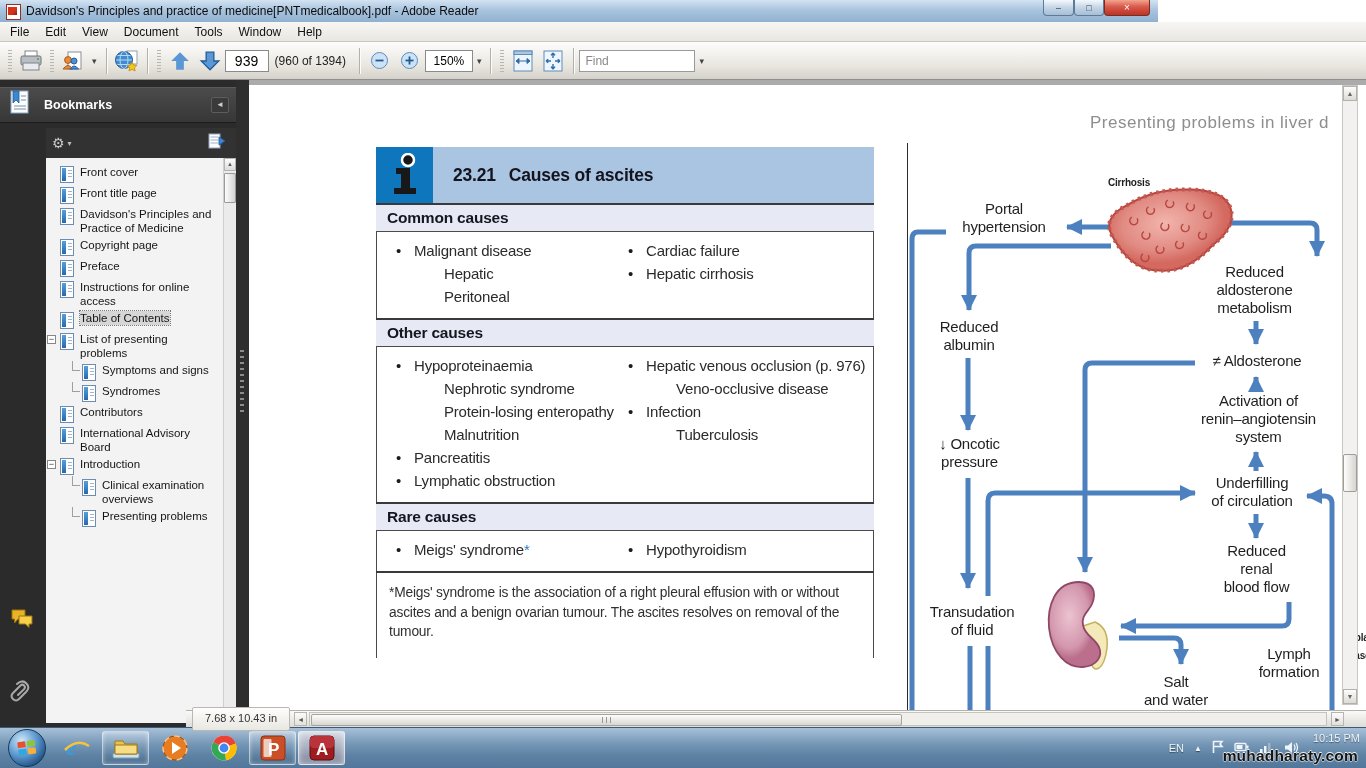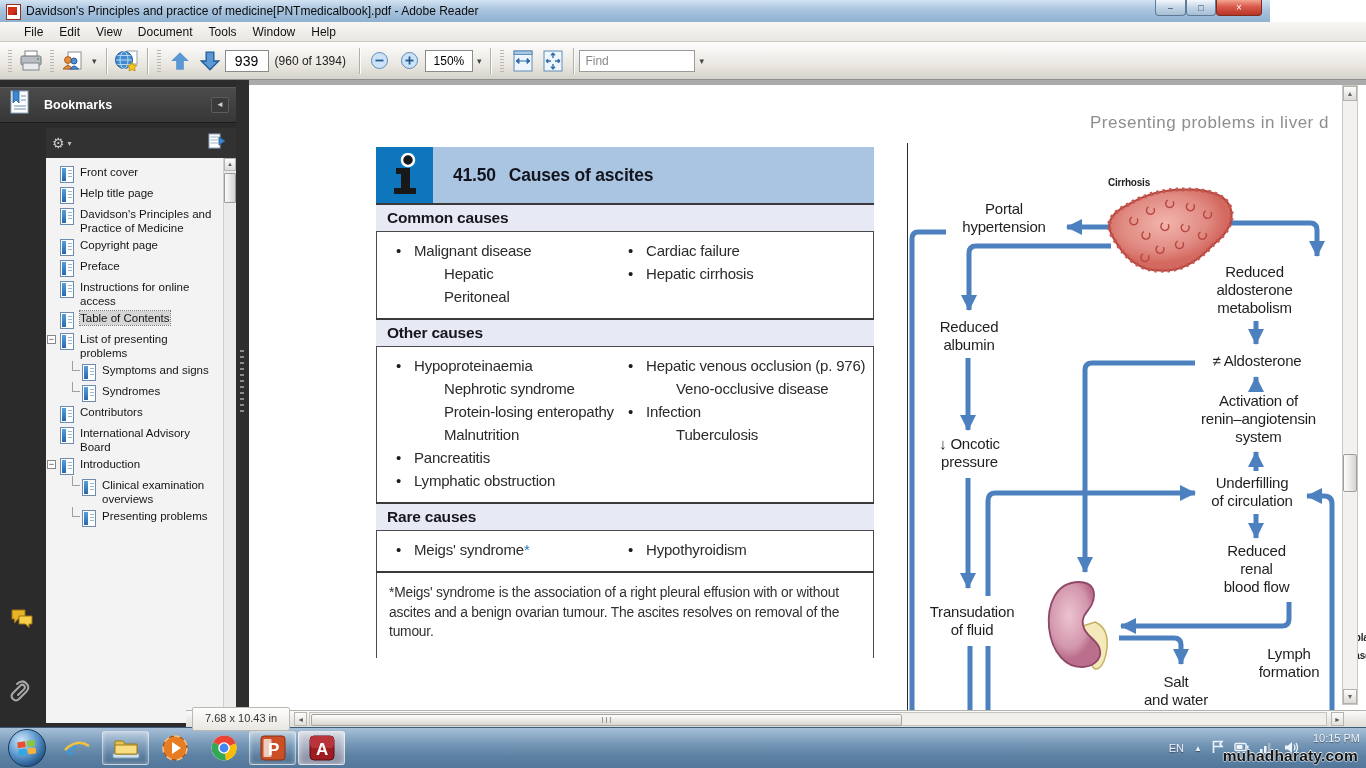--- a/index.html
+++ b/index.html
@@ -1,36 +1,36 @@
 <!DOCTYPE html>
 <html><head>
 <meta charset="utf-8">
 <style>
   html,body{margin:0;padding:0;background:#000;}
   .screen{position:relative;width:1366px;height:768px;overflow:hidden;
     font-family:"Liberation Sans",sans-serif;background:#fff;}
 
   
-  .titlebar{position:absolute;left:0;top:0;width:1270px;height:22px;
+  .titlebar{position:absolute;left:0;top:0;width:1158px;height:22px;
     background:linear-gradient(#d3e3f2,#a9c4de 45%,#8fb1d0);border-bottom:1px solid #6f8cab;}
   .app-icon{position:absolute;left:6px;top:4px;width:13px;height:14px;background:#fff;border:1px solid #98321e;}
   .app-icon::before{content:"";position:absolute;left:1px;top:2px;width:9px;height:8px;
     background:linear-gradient(135deg,#d6311c 60%,#8f1d10);}
   .win-title{position:absolute;left:26px;top:0;height:22px;line-height:22px;font-size:12px;color:#0c0c0c;}
   .win-btns{position:absolute;right:8px;top:0;display:flex;}
   .wbtn{height:15px;border:1px solid #5e7a99;border-top:none;border-radius:0 0 4px 4px;
     background:linear-gradient(#f4f8fc,#c3d5e6 50%,#a7bed4);display:flex;align-items:center;justify-content:center;
     font-size:9px;color:#1d3least;color:#1d3550;margin-left:0;}
   .wbtn.min{width:29px;}.wbtn.max{width:28px;}
   .wbtn.close{width:44px;background:linear-gradient(#f2a58f,#d9594b 45%,#b83527);color:#fff;font-size:10px;border-color:#7e2a1c;}
 
   
   .menubar{position:absolute;left:0;top:22px;width:1366px;height:20px;
     background:linear-gradient(#f7f6f3,#e9e7e2);border-bottom:1px solid #c9c6c0;
-    display:flex;align-items:center;font-size:12px;color:#111;padding-left:16px;box-sizing:border-box;}
+    display:flex;align-items:center;font-size:12px;color:#111;padding-left:2px;box-sizing:border-box;}
   .menu-item{padding:2px 8px;}
 
   
   .toolbar{position:absolute;left:0;top:42px;width:1366px;height:38px;
     background:linear-gradient(#fdfdfc,#e9e6e0 65%,#d5d2cb);border-bottom:1px solid #8f8f8f;
     display:flex;align-items:center;padding-left:4px;box-sizing:border-box;}
   .grip{width:4px;height:22px;margin:0 4px;
     background:repeating-linear-gradient(180deg,#b9b6b0 0 1px,transparent 1px 3px);}
   .tbtn{height:30px;min-width:30px;display:flex;align-items:center;justify-content:center;border-radius:3px;}
   .tsep{width:1px;height:26px;background:#b4b1ab;box-shadow:1px 0 0 #fcfcfb;margin:0 5px;}
@@ -311,21 +311,21 @@
           </svg>
         </span>
       </div>
       <div class="panel-list">
           <div class="bm-row lvl0">
             <span class="bm-icon"></span>
             <span class="bm-label">Front cover</span>
           </div>
           <div class="bm-row lvl0">
             <span class="bm-icon"></span>
-            <span class="bm-label">Help title page</span>
+            <span class="bm-label">Front title page</span>
           </div>
           <div class="bm-row lvl0">
             <span class="bm-icon"></span>
             <span class="bm-label">Davidson's Principles and Practice of Medicine</span>
           </div>
           <div class="bm-row lvl0">
             <span class="bm-icon"></span>
             <span class="bm-label">Copyright page</span>
           </div>
           <div class="bm-row lvl0">
@@ -405,21 +405,21 @@
 
       <div class="ascites">
         <div class="t-header">
           <div class="t-info">
             <svg width="36" height="44" viewBox="0 0 36 44">
               <circle cx="21" cy="7" r="6" fill="#181818" stroke="#fff" stroke-width="2.5"></circle>
               <path d="M9 15 h14 v20 h6 v6 H7 v-6 h7 V 21 H9 z" fill="#181818"></path>
             </svg>
           </div>
           <div class="t-titlewrap">
-            <span>41.50</span>
+            <span>23.21</span>
             <span>Causes of ascites</span>
           </div>
         </div>
         <div class="t-body">
             <div class="t-band">Common causes</div>
             <div class="t-row">
               <div class="t-col c0">
                 <div class="t-item"><span class="dot"></span><span class="t-text">Malignant disease</span></div>
                 <div class="t-sub">Hepatic</div>
                 <div class="t-sub">Peritoneal</div>

